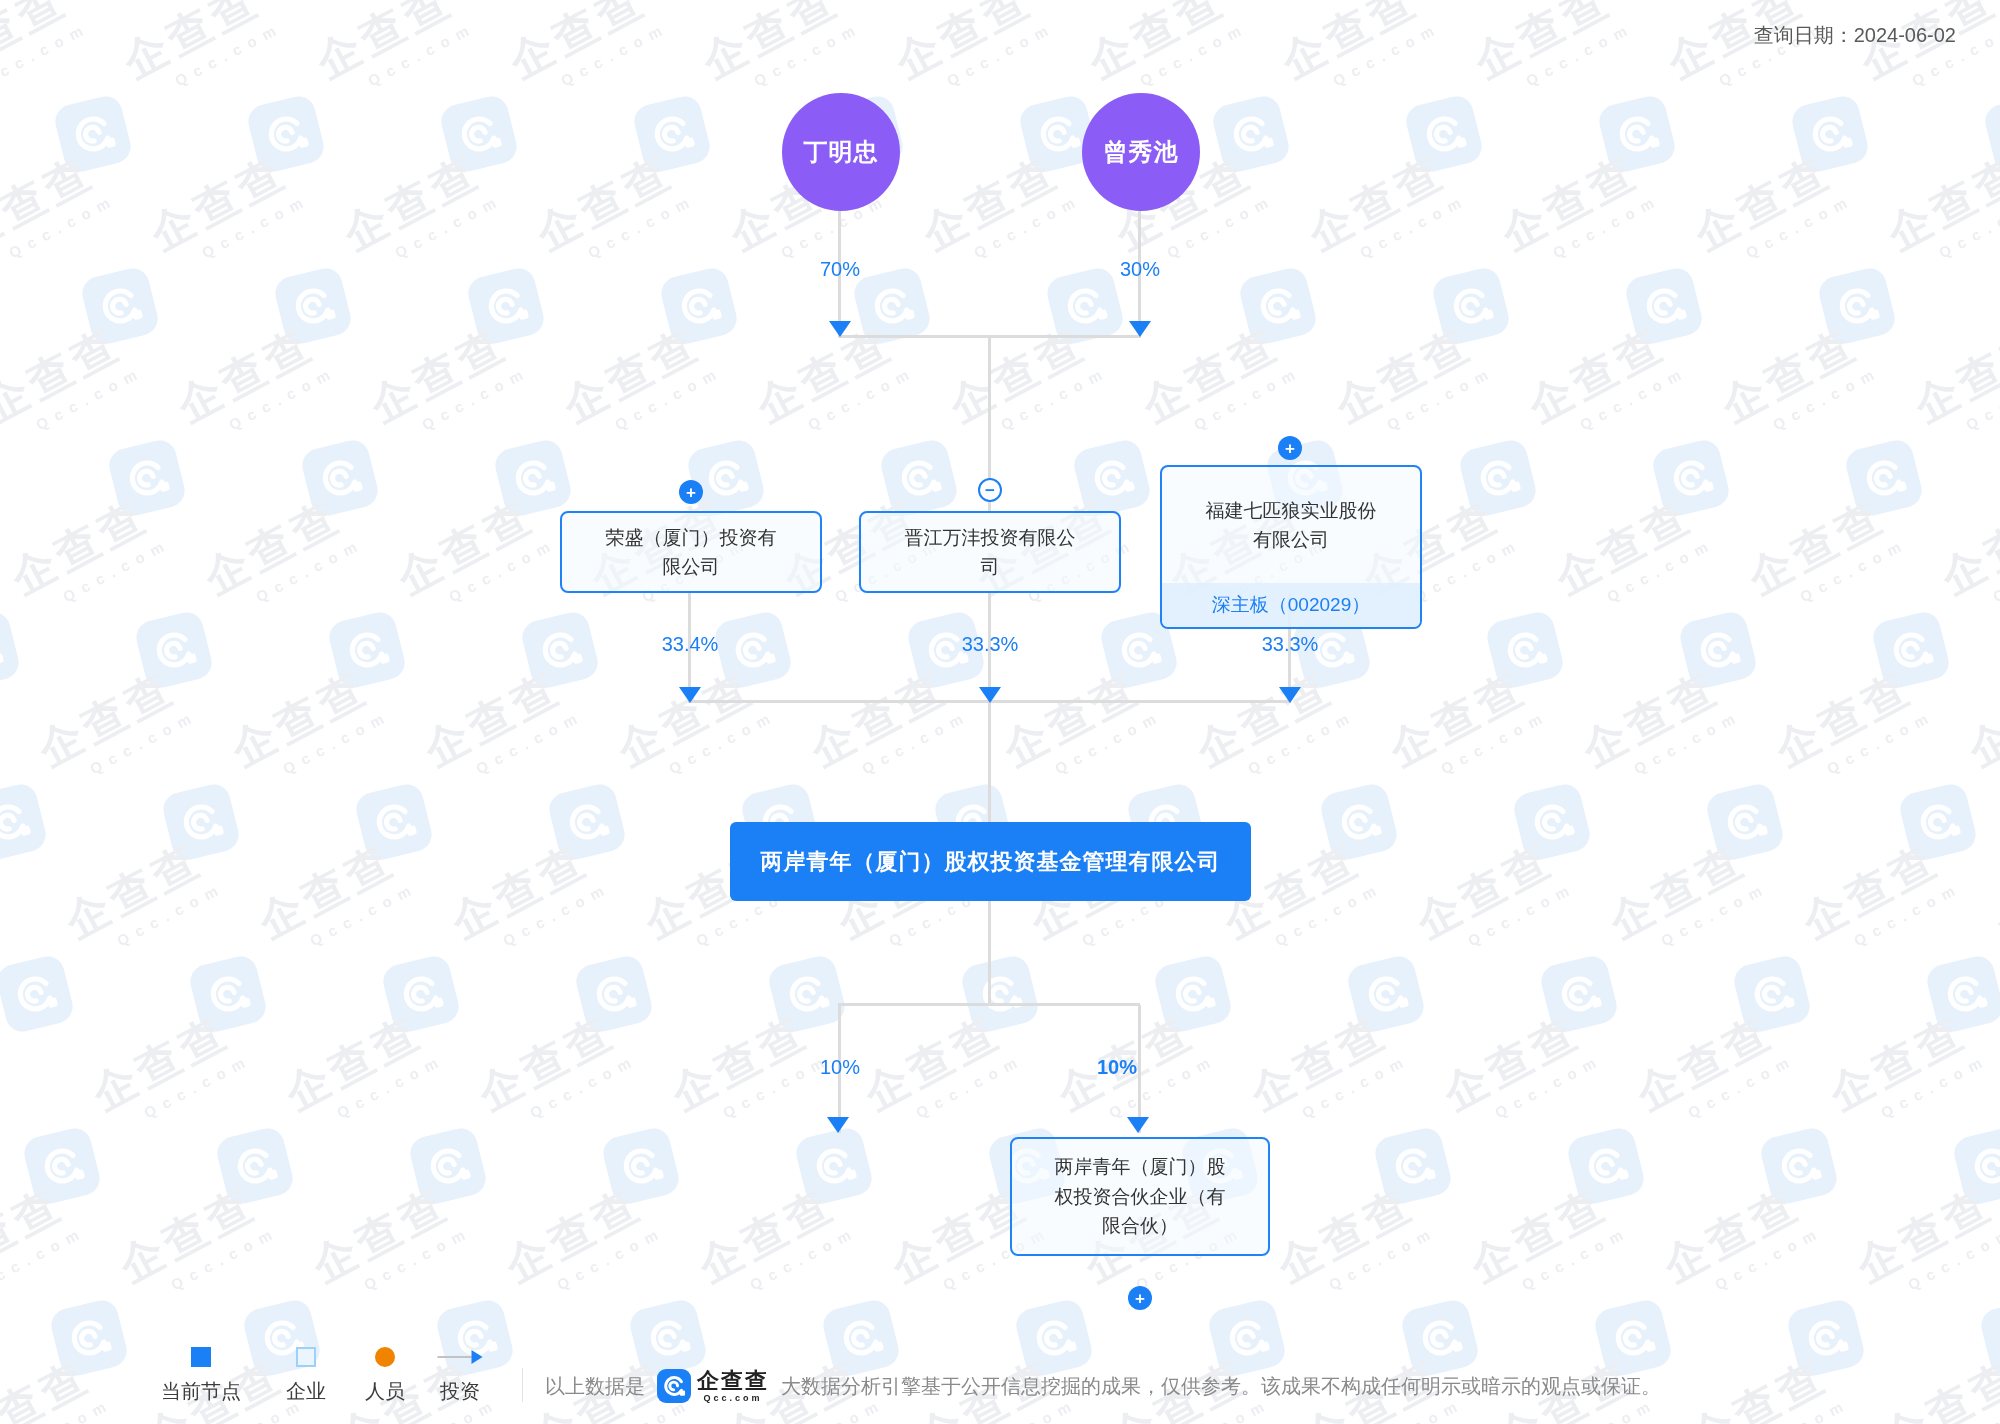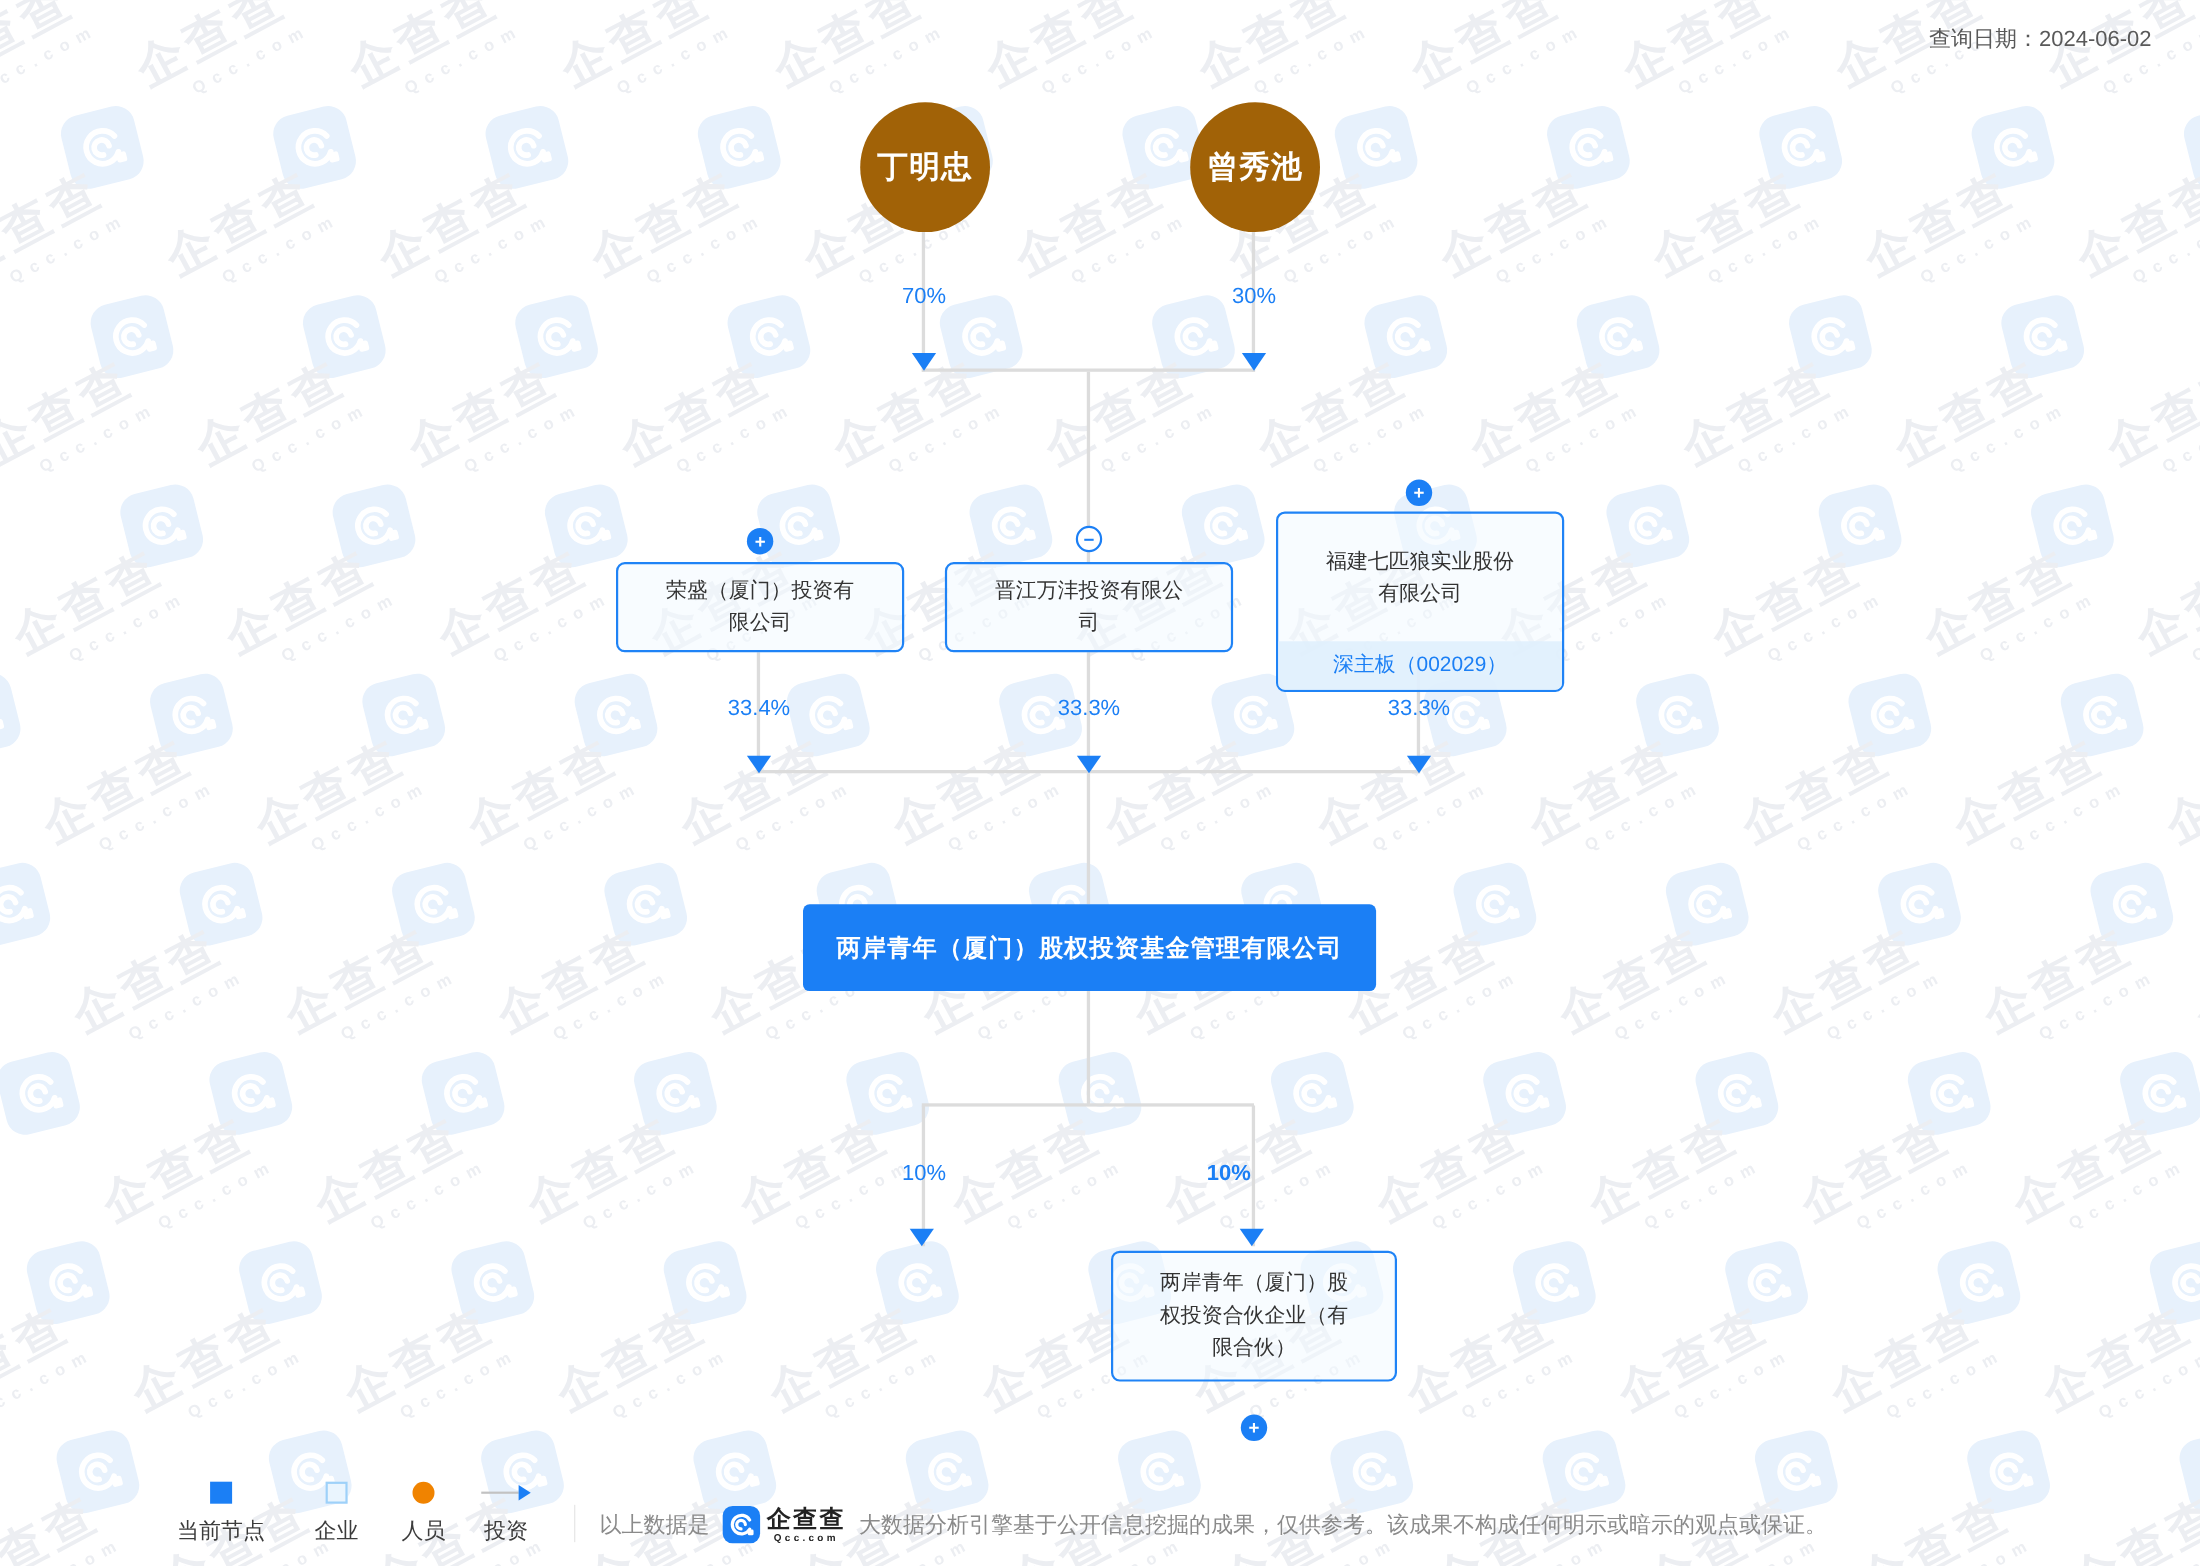--- a/index.html
+++ b/index.html
@@ -30,21 +30,21 @@
     position:absolute; width:0; height:0;
     border-left:11px solid transparent; border-right:11px solid transparent;
     border-top:16px solid #1b7ff5;
   }
   .pct {
     position:absolute; transform:translateX(-50%);
     color:#1b7ff5; font-size:20px; white-space:nowrap;
   }
   .person {
     position:absolute; width:118px; height:118px; border-radius:50%;
-    background:#a16207; color:#fff; font-size:28px; font-weight:700;
+    background:#8b5cf6; color:#fff; font-size:24px; font-weight:700;
     display:flex; align-items:center; justify-content:center; letter-spacing:1px;
     cursor:pointer;
   }
   .cbox {
     position:absolute; border:2px solid #1f83f6; border-radius:8px;
     background:rgba(243,250,255,.55); color:#333; font-size:19px; line-height:1.55;
     display:flex; align-items:center; justify-content:center; text-align:center;
     white-space:pre-line; cursor:pointer;
   }
   .cbox.col { flex-direction:column; padding:0; align-items:stretch; }

